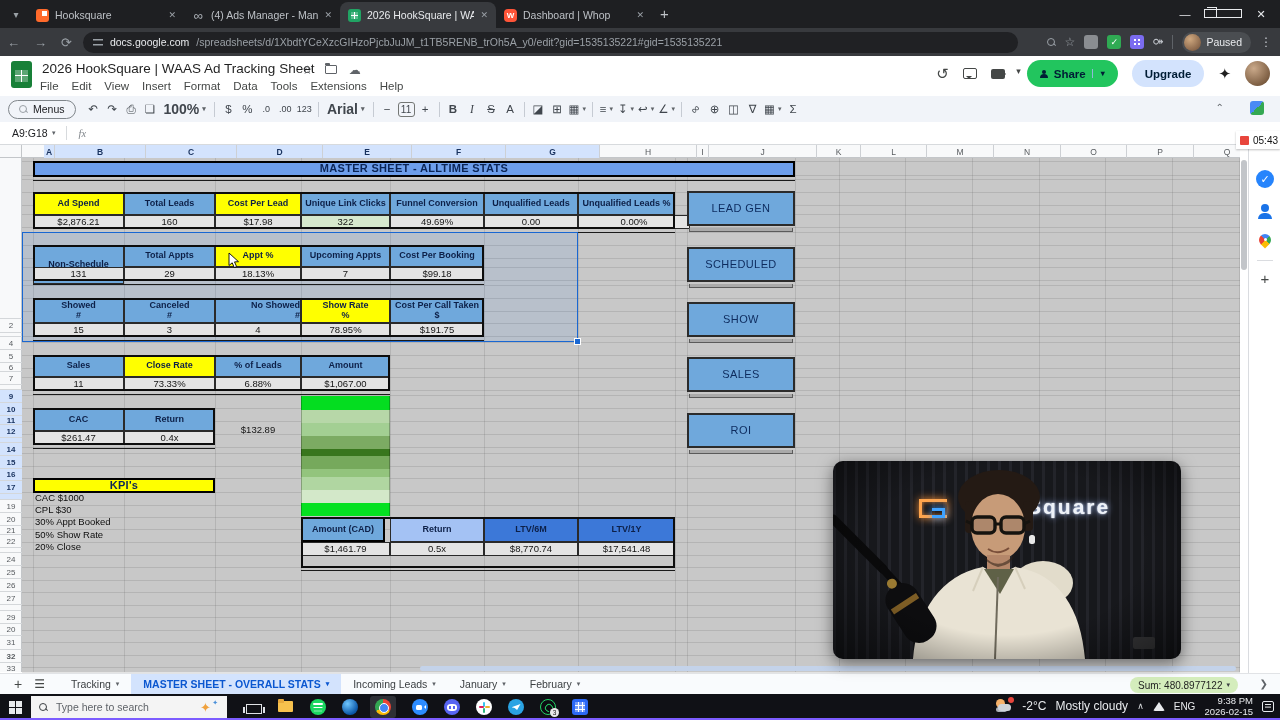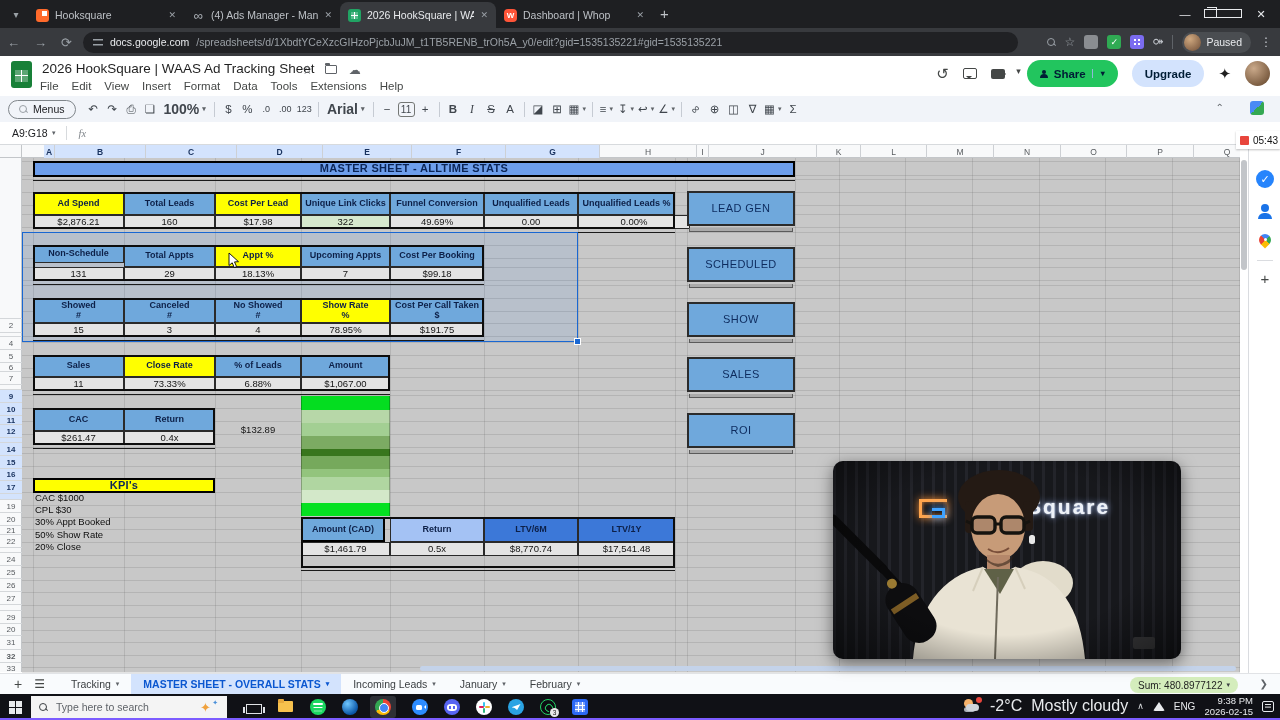--- a/index.html
+++ b/index.html
@@ -242,21 +242,21 @@
      linear-gradient(#fff,#fff) 0 3px/10px 1px no-repeat,
      linear-gradient(#fff,#fff) 0 6.5px/10px 1px no-repeat,
      linear-gradient(#fff,#fff) 3px 0/1px 10px no-repeat,
      linear-gradient(#fff,#fff) 6.5px 0/1px 10px no-repeat,
      rgba(255,255,255,.35);}
   #tb-right{position:absolute;right:6px;top:0;height:24px;display:flex;align-items:center;gap:9px;color:#e8eaed;}
   .weather-ic{position:relative;width:18px;height:14px;}
   .weather-ic::before{content:"";position:absolute;left:1px;top:0;width:9px;height:9px;border-radius:50%;background:#f6b26b;}
   .weather-ic::after{content:"";position:absolute;left:3px;top:5px;width:13px;height:7px;border-radius:6px;background:#cfd4da;box-shadow:-3px 2px 0 -1px #aab0b8;}
   .weather-ic .bdg{position:absolute;right:-1px;top:-2px;width:6px;height:6px;border-radius:50%;background:#e8453c;}
-  .wtxt{font-size:16px;white-space:nowrap;}
+  .wtxt{font-size:12px;white-space:nowrap;}
   .tbcaret{font-size:9px;color:#d7dadd;}
   .wifi-ic{width:0;height:0;border-left:6px solid transparent;border-right:6px solid transparent;border-bottom:9px solid #e8eaed;border-radius:2px;}
   .lang{font-size:10px;}
   .clockstack{text-align:right;font-size:9.5px;line-height:1.2;}
   .notif-ic{width:12px;height:11px;border:1.2px solid #e8eaed;border-radius:2px;position:relative;}
   .notif-ic::before{content:"";position:absolute;left:2px;top:2.5px;width:6px;height:1.2px;background:#e8eaed;box-shadow:0 2.6px 0 #e8eaed;}
 </style>
 </head>
 <body>
 
@@ -641,21 +641,21 @@
       <div class="cell v" style="left: 578px; top: 215px; width: 112px; height: 14px;">
         <span class="t">0.00%</span>
         <span class="s"></span>
       </div>
 
       <div class="cell dl" style="left: 33px; top: 232px; width: 642px; height: 1px;">
         <span class="t"></span>
         <span class="s"></span>
       </div>
 
-      <div class="cell h b" style="left: 33px; top: 245px; width: 91px; height: 18px;">
+      <div class="cell h b" style="left: 33px; top: 245px; width: 91px; height: 39px;">
         <span class="t">Non-Schedule</span>
         <span class="s"></span>
       </div>
 
       <div class="cell h b" style="left: 124px; top: 245px; width: 91px; height: 22px;">
         <span class="t">Total Appts</span>
         <span class="s"></span>
       </div>
 
       <div class="cell h y" style="left: 215px; top: 245px; width: 86px; height: 22px;">
@@ -706,21 +706,21 @@
       <div class="cell h b" style="left: 33px; top: 298px; width: 91px; height: 25px;">
         <span class="t">Showed</span>
         <span class="s">#</span>
       </div>
 
       <div class="cell h b" style="left: 124px; top: 298px; width: 91px; height: 25px;">
         <span class="t">Canceled</span>
         <span class="s">#</span>
       </div>
 
-      <div class="cell h b" style="left: 215px; top: 298px; width: 86px; height: 25px;">
+      <div class="cell h b" style="left: 215px; top: 298px; width: 86px; height: 25px; align-items: flex-end;">
         <span class="t">No Showed</span>
         <span class="s">#</span>
       </div>
 
       <div class="cell h y" style="left: 301px; top: 298px; width: 89px; height: 25px;">
         <span class="t">Show Rate</span>
         <span class="s">%</span>
       </div>
 
       <div class="cell h b" style="left: 390px; top: 298px; width: 94px; height: 25px;">

